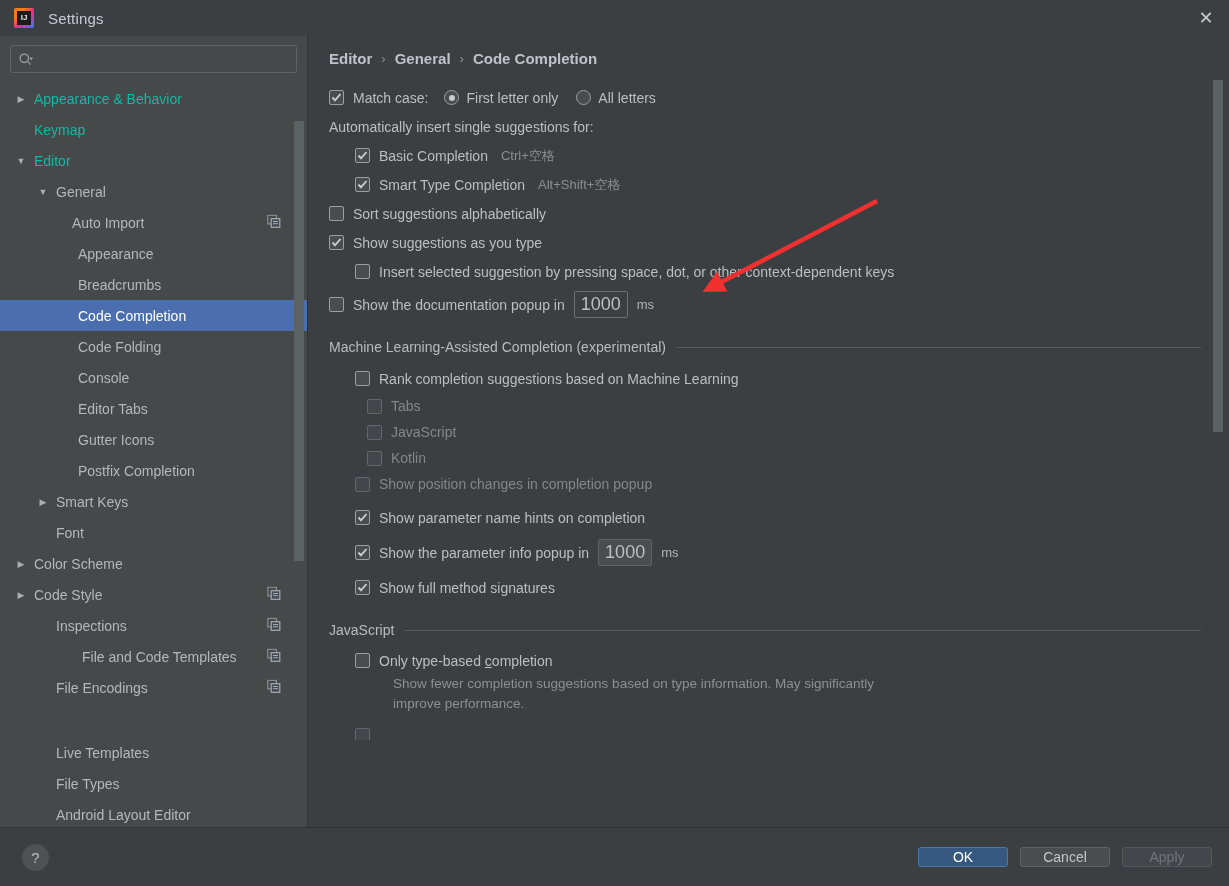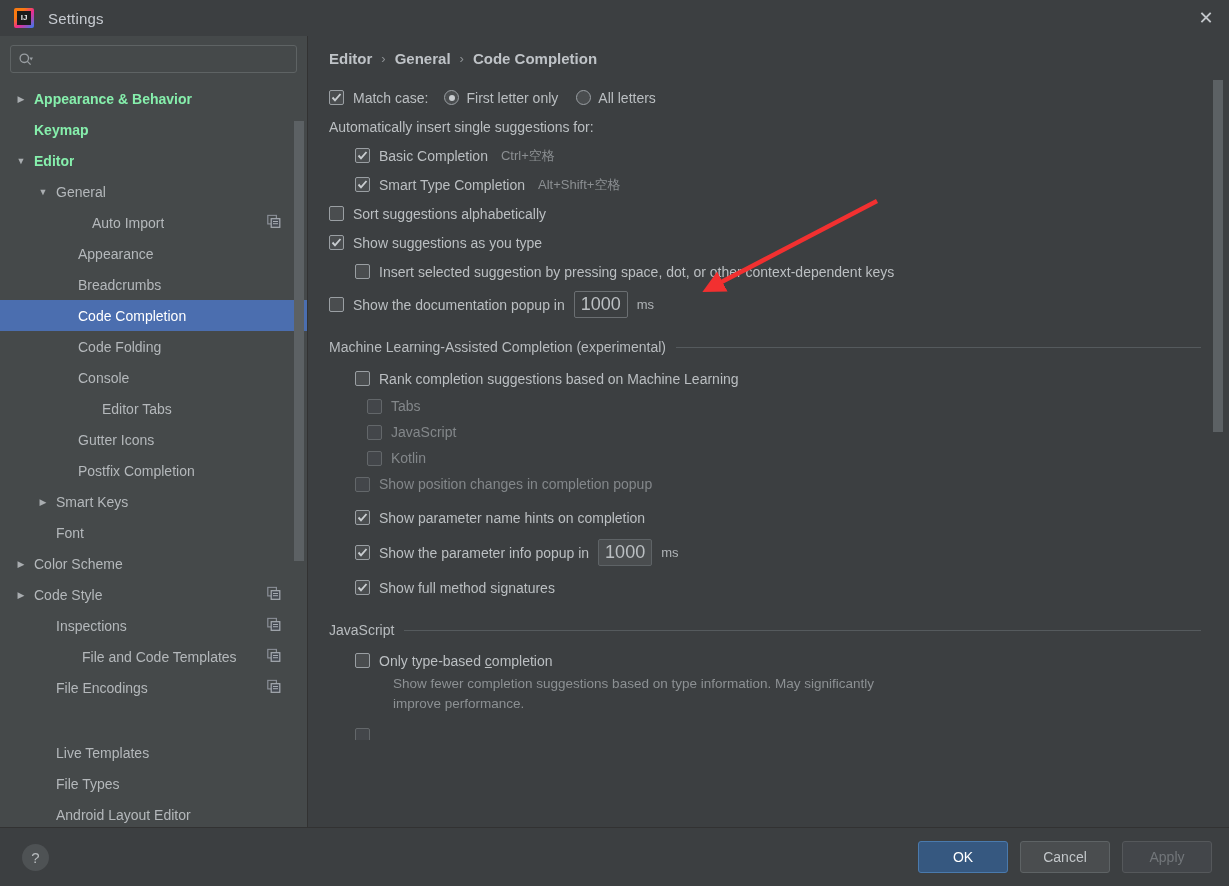--- a/index.html
+++ b/index.html
@@ -82,21 +82,21 @@
     white-space: nowrap;
   }
   .tree-row.selected { background: #4b6eaf; color: #ffffff; }
   .tree-row .arrow {
     width: 14px; min-width: 14px; height: 14px;
     display: flex; align-items: center; justify-content: center;
     color: #a9adb0; font-size: 9px;
   }
   .tree-row .arrow.empty { visibility: hidden; }
   .tree-row .lbl { overflow: hidden; text-overflow: ellipsis; }
-  .tree-row.bold .lbl { font-weight: bold; color: #86efac; }
+  .tree-row.bold .lbl { font-weight: normal; color: #14b8a6; }
   .tree-row.selected .lbl { font-weight: normal; }
   .copy-icon { position: absolute; right: 26px; top: 50%; transform: translateY(-50%); }
 
   .sb-track {
     position: absolute; right: 3px; width: 10px;
     background: transparent;
   }
   .sb-thumb { width: 10px; background: #5c6164; border-radius: 0; }
   .sidebar-scroll { top: 0; bottom: 0; }
 
@@ -185,21 +185,21 @@
     position: relative;
   }
   .help-btn {
     width: 27px; height: 27px; border-radius: 50%;
     background: #4e5254; color: #b8bcbf;
     display: flex; align-items: center; justify-content: center;
     font-size: 15px; margin-left: 5px;
   }
   .btns { margin-left: auto; display: flex; gap: 12px; }
   .btn {
-    min-width: 90px; height: 32px; padding: 0 18px;
+    min-width: 90px; height: 20px; padding: 0 18px;
     border-radius: 3px; font-size: 14px;
     display: flex; align-items: center; justify-content: center;
     border: 1px solid #5e6365; background: #4a4d4f; color: #c2c6c9;
   }
   .btn.primary { background: #365880; border-color: #4a7aad; color: #ffffff; }
   .btn.disabled { color: #72767a; background: #43464a; border-color: #55585b; }
 </style>
 </head>
 <body>
 
@@ -239,21 +239,21 @@
           <div class="tree-row bold" style="padding-left: 14px;">
             <span class="arrow">▼</span>
             <span class="lbl" style="margin-left: 6px;">Editor</span>
           </div>
           <div class="tree-row" style="padding-left: 36px;">
             <span class="arrow">▼</span>
             <span class="lbl" style="margin-left: 6px;">General</span>
           </div>
           <div class="tree-row" style="padding-left: 58px;">
             <span class="arrow empty">▶</span>
-            <span class="lbl" style="margin-left: 20px; text-align: right;">Auto Import</span>
+            <span class="lbl" style="margin-left: 0; text-align: right;">Auto Import</span>
             <span class="copy-icon"><svg width="14" height="14" viewBox="0 0 14 14">
                 <rect x="0.8" y="0.8" width="8.6" height="8.6" fill="none" stroke="#8b9098" stroke-width="1.2"></rect>
                 <rect x="4.2" y="4.2" width="8.6" height="8.6" fill="#454a52" stroke="#a7acb3" stroke-width="1.2"></rect>
                 <line x1="6" y1="7" x2="11" y2="7" stroke="#a7acb3" stroke-width="1"></line>
                 <line x1="6" y1="9.2" x2="11" y2="9.2" stroke="#a7acb3" stroke-width="1"></line>
               </svg></span>
           </div>
           <div class="tree-row" style="padding-left: 58px;">
             <span class="arrow empty">▶</span>
             <span class="lbl" style="margin-left: 6px;">Appearance</span>
@@ -267,21 +267,21 @@
             <span class="lbl" style="margin-left: 6px;">Code Completion</span>
           </div>
           <div class="tree-row" style="padding-left: 58px;">
             <span class="arrow empty">▶</span>
             <span class="lbl" style="margin-left: 6px;">Code Folding</span>
           </div>
           <div class="tree-row" style="padding-left: 58px;">
             <span class="arrow empty">▶</span>
             <span class="lbl" style="margin-left: 6px;">Console</span>
           </div>
-          <div class="tree-row" style="padding-left: 82px;">
+          <div class="tree-row" style="padding-left: 58px;">
             <span class="arrow empty">▶</span>
             <span class="lbl" style="margin-left: 6px;">Editor Tabs</span>
           </div>
           <div class="tree-row" style="padding-left: 58px;">
             <span class="arrow empty">▶</span>
             <span class="lbl" style="margin-left: 6px;">Gutter Icons</span>
           </div>
           <div class="tree-row" style="padding-left: 58px;">
             <span class="arrow empty">▶</span>
             <span class="lbl" style="margin-left: 6px;">Postfix Completion</span>

